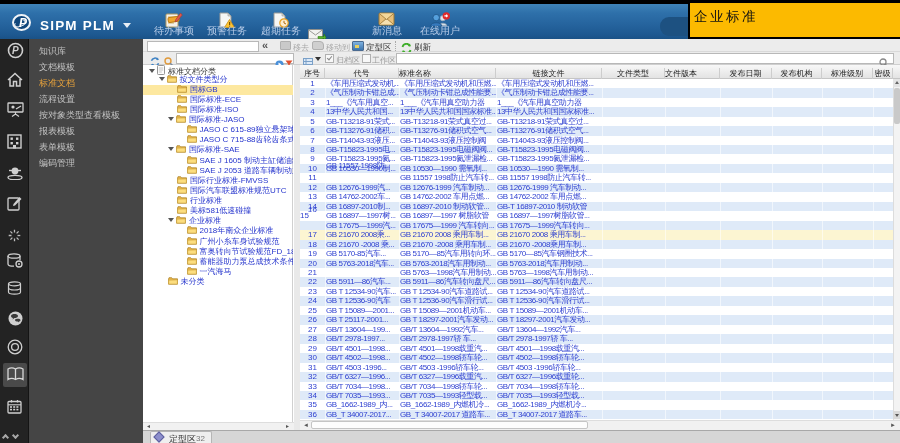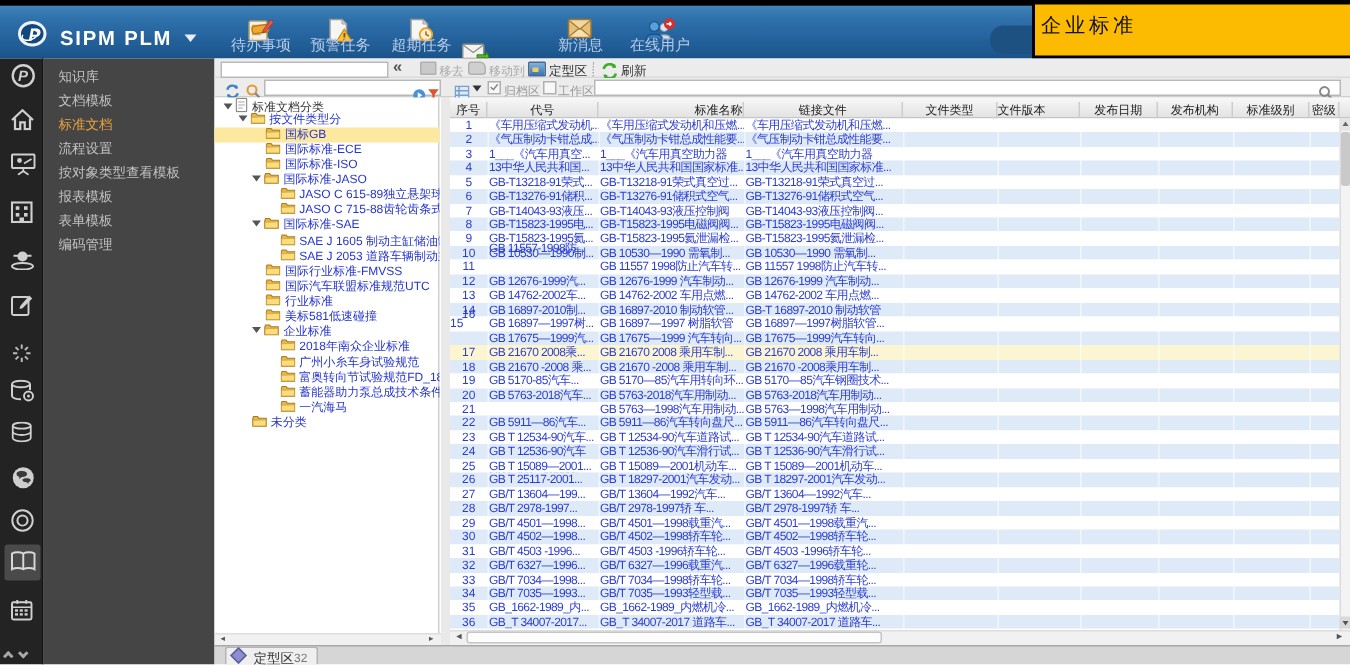--- a/index.html
+++ b/index.html
@@ -304,21 +304,21 @@
         <path d="M0.7 3.2 L9.3 2.9 L9.3 7 L0.7 7 Z" fill="#fcdd7e" stroke="#caa23c" stroke-width="0.5"></path>
       </svg></span>一汽海马</div>
 <div class="abs nowrap" style="left:158.5px;top:277.02px;width:134.5px;height:10.5px;font-size:8px;color:#2635cd;line-height:10px;"><span style="display:inline-block;width:9px;"></span><span style="display:inline-block;vertical-align:-1px;margin-right:3px;"><svg width="10" height="8" viewBox="0 0 10 8" xmlns="http://www.w3.org/2000/svg">
         <path d="M0.5 2.2 L0.5 7.2 L9.5 7.2 L9.5 1.8 L4.6 1.8 L3.7 0.7 L1 0.7 Z" fill="#e8b64c" stroke="#a97d1e" stroke-width="0.7"></path>
         <path d="M0.7 3.2 L9.3 2.9 L9.3 7 L0.7 7 Z" fill="#fcdd7e" stroke="#caa23c" stroke-width="0.5"></path>
       </svg></span>未分类</div>
 <div class="abs" style="left:294px;top:64.5px;width:6px;height:365.5px;background:#e9e9e9;"></div>
 <div class="abs" style="left:300px;top:64.5px;width:600px;height:14px;background:linear-gradient(#f8f8f8,#e3e3e3);border-bottom:1px solid #c5c5c5;"></div>
 <div class="abs nowrap" style="left:300px;top:67.5px;width:25px;text-align:center;font-size:8px;color:#222;border-right:1px solid #cdcdcd;height:11px;">序号</div>
 <div class="abs nowrap" style="left:325px;top:67.5px;width:74px;text-align:center;font-size:8px;color:#222;border-right:1px solid #cdcdcd;height:11px;">代号</div>
-<div class="abs nowrap" style="left:399px;top:67.5px;width:97px;text-align:right;font-size:8px;color:#222;border-right:1px solid #cdcdcd;height:11px;">标准名称</div>
+<div class="abs nowrap" style="left:399px;top:67.5px;width:97px;text-align:left;font-size:8px;color:#222;border-right:1px solid #cdcdcd;height:11px;">标准名称</div>
 <div class="abs nowrap" style="left:496px;top:67.5px;width:106px;text-align:center;font-size:8px;color:#222;border-right:1px solid #cdcdcd;height:11px;">链接文件</div>
 <div class="abs nowrap" style="left:602px;top:67.5px;width:63px;text-align:center;font-size:8px;color:#222;border-right:1px solid #cdcdcd;height:11px;">文件类型</div>
 <div class="abs nowrap" style="left:665px;top:67.5px;width:55px;text-align:left;font-size:8px;color:#222;border-right:1px solid #cdcdcd;height:11px;">文件版本</div>
 <div class="abs nowrap" style="left:720px;top:67.5px;width:52px;text-align:center;font-size:8px;color:#222;border-right:1px solid #cdcdcd;height:11px;">发布日期</div>
 <div class="abs nowrap" style="left:772px;top:67.5px;width:50px;text-align:center;font-size:8px;color:#222;border-right:1px solid #cdcdcd;height:11px;">发布机构</div>
 <div class="abs nowrap" style="left:822px;top:67.5px;width:51px;text-align:center;font-size:8px;color:#222;border-right:1px solid #cdcdcd;height:11px;">标准级别</div>
 <div class="abs nowrap" style="left:873px;top:67.5px;width:20px;text-align:center;font-size:8px;color:#222;border-right:1px solid #cdcdcd;height:11px;">密级</div>
 <div class="abs" style="left:300px;top:78.8px;width:593px;height:9.46px;background:#fff;"></div>
 <div class="abs" style="left:300px;top:78.8px;width:25px;height:9.46px;text-align:center;font-size:8px;line-height:9.46px;color:#2c3ed0;">1</div>
 <div class="abs nowrap" style="left:326px;top:78.8px;width:73px;height:9.46px;font-size:8px;letter-spacing:-0.4px;line-height:9.46px;color:#2c3ed0;">《车用压缩式发动机...</div>

